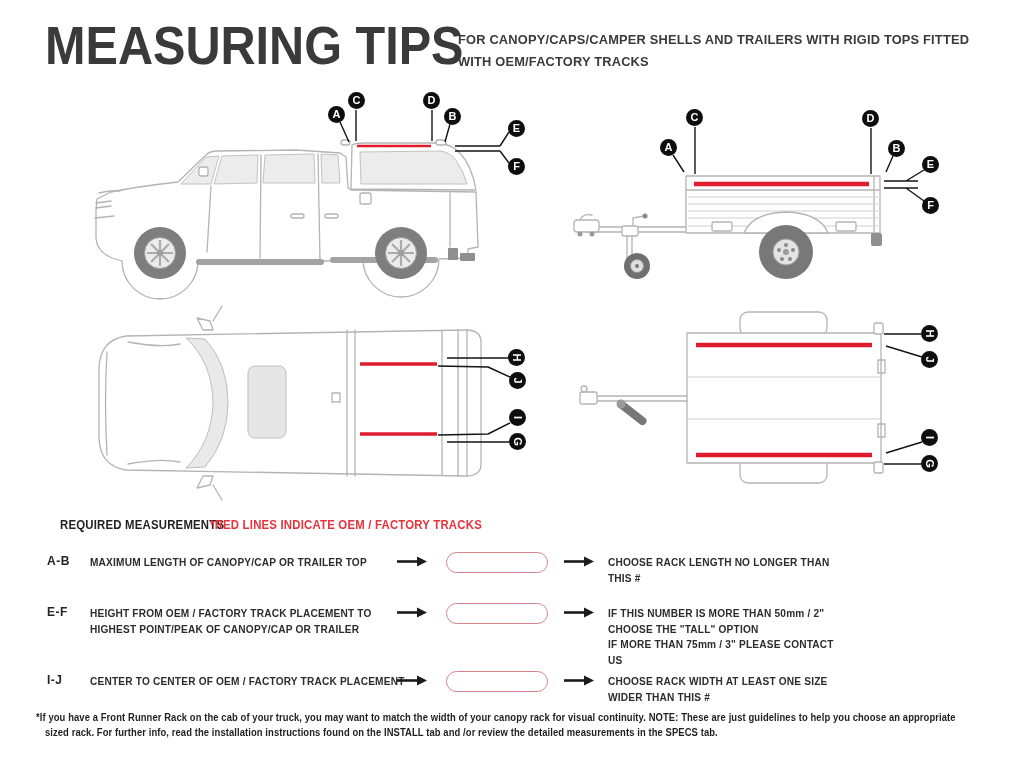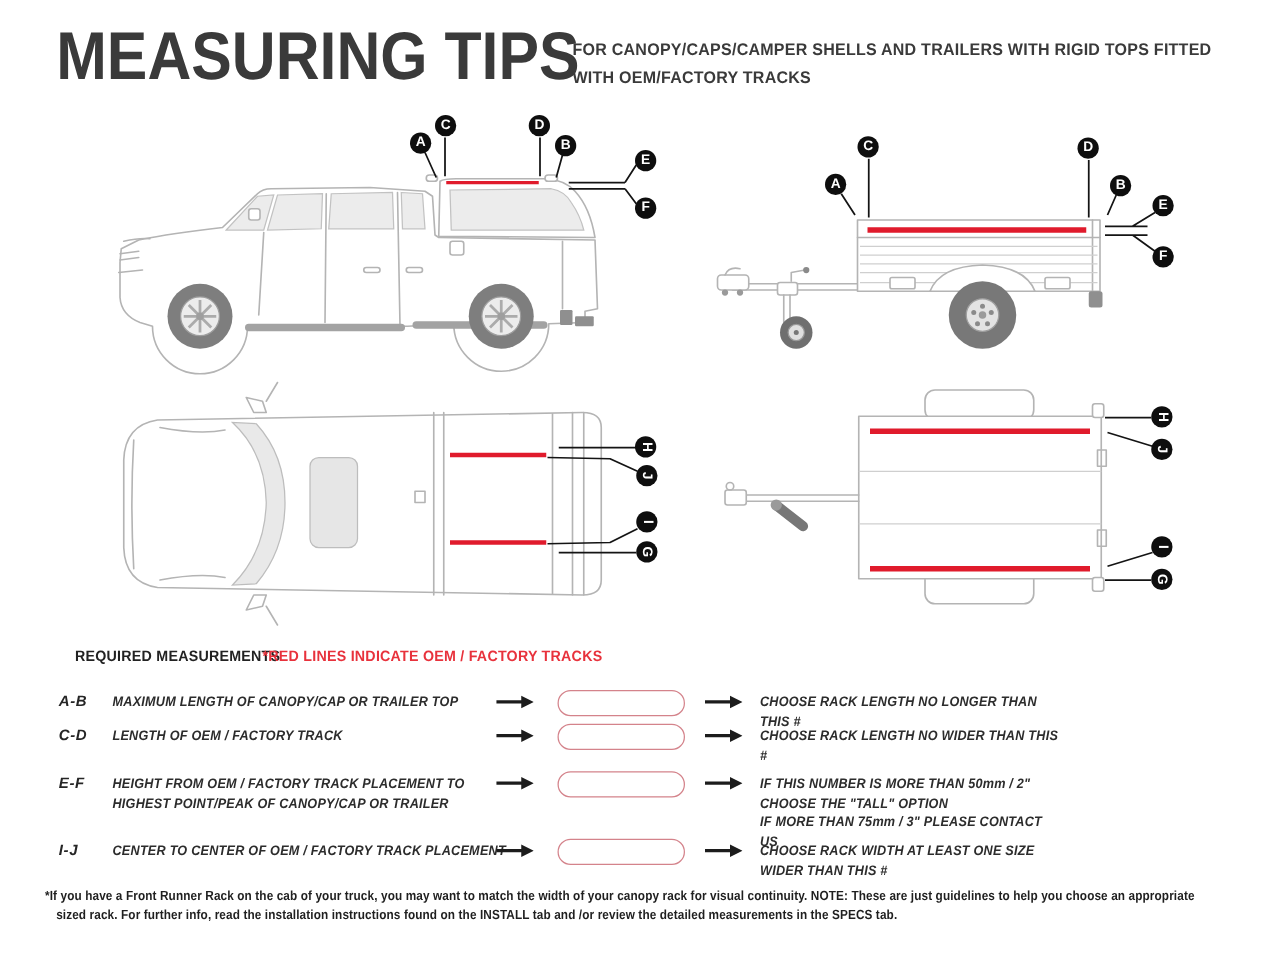--- a/index.html
+++ b/index.html
@@ -28,21 +28,21 @@
   .badge .bl{color:#fff;font-size:11px;font-weight:bold;line-height:1;}
   .badge.rot .bl{transform:rotate(90deg);}
 
   
   .secline{position:absolute;left:13px;top:518px;height:16px;width:1024px;}
   .sec-title{position:absolute;left:47px;top:0;font-size:12px;font-weight:bold;color:#222;
              transform:scaleX(.95);transform-origin:left top;letter-spacing:.2px;white-space:nowrap;}
   .sec-note{position:absolute;left:197px;top:0;font-size:12px;font-weight:bold;color:#e8323c;
              transform:scaleX(.95);transform-origin:left top;letter-spacing:.2px;white-space:nowrap;}
 
-  .mrow{position:absolute;left:0;width:872px;height:20px;font-style:italic;}
+  .mrow{position:absolute;left:0;width:872px;height:20px;}
   .mrow .code{position:absolute;left:47px;top:0;font-size:12px;font-weight:bold;color:#252525;letter-spacing:.5px;}
   .mrow .label{position:absolute;left:90px;top:1px;font-size:11px;font-weight:bold;color:#2c2c2c;
                line-height:15.5px;white-space:pre-line;transform:scaleX(.92);transform-origin:left top;letter-spacing:.2px;}
   .mrow .instr{position:absolute;left:608px;top:1px;font-size:11px;font-weight:bold;color:#2c2c2c;
                line-height:15.5px;white-space:pre-line;transform:scaleX(.92);transform-origin:left top;letter-spacing:.2px;}
   .mrow svg.arrow{position:absolute;top:2px;}
   .ar1{left:397px;} .ar2{left:564px;}
   .pill{position:absolute;left:446px;top:-2px;width:100px;height:19px;border:1.4px solid #d4838b;
         border-radius:11px;background:#fff;display:inline-block;}
 
@@ -252,36 +252,22 @@
         <polygon points="20,0.5 30,5.5 20,10.5" fill="#1c1c1c"></polygon>
       </svg>
     <span class="pill"></span>
     <svg class="arrow ar2" width="30" height="11">
         <line x1="0" y1="5.5" x2="21" y2="5.5" stroke="#1c1c1c" stroke-width="2.6"></line>
         <polygon points="20,0.5 30,5.5 20,10.5" fill="#1c1c1c"></polygon>
       </svg>
     <span class="instr">CHOOSE RACK LENGTH NO LONGER THAN THIS #</span>
   </div>
 
-  <div class="mrow" style="top:581px">
-    <span class="code">C-D</span>
-    <span class="label">LENGTH OF OEM / FACTORY TRACK</span>
-    <svg class="arrow ar1" width="30" height="11">
-        <line x1="0" y1="5.5" x2="21" y2="5.5" stroke="#1c1c1c" stroke-width="2.6"></line>
-        <polygon points="20,0.5 30,5.5 20,10.5" fill="#1c1c1c"></polygon>
-      </svg>
-    <span class="pill"></span>
-    <svg class="arrow ar2" width="30" height="11">
-        <line x1="0" y1="5.5" x2="21" y2="5.5" stroke="#1c1c1c" stroke-width="2.6"></line>
-        <polygon points="20,0.5 30,5.5 20,10.5" fill="#1c1c1c"></polygon>
-      </svg>
-    <span class="instr">CHOOSE RACK LENGTH NO WIDER THAN THIS #</span>
-  </div>
-
-  <div class="mrow" style="top:619px;height:34px">
+
+  <div class="mrow" style="top:605px;height:34px">
     <span class="code">E-F</span>
     <span class="label">HEIGHT FROM OEM / FACTORY TRACK PLACEMENT TO
 HIGHEST POINT/PEAK OF CANOPY/CAP OR TRAILER</span>
     <svg class="arrow ar1" width="30" height="11">
         <line x1="0" y1="5.5" x2="21" y2="5.5" stroke="#1c1c1c" stroke-width="2.6"></line>
         <polygon points="20,0.5 30,5.5 20,10.5" fill="#1c1c1c"></polygon>
       </svg>
     <span class="pill"></span>
     <svg class="arrow ar2" width="30" height="11">
         <line x1="0" y1="5.5" x2="21" y2="5.5" stroke="#1c1c1c" stroke-width="2.6"></line>

